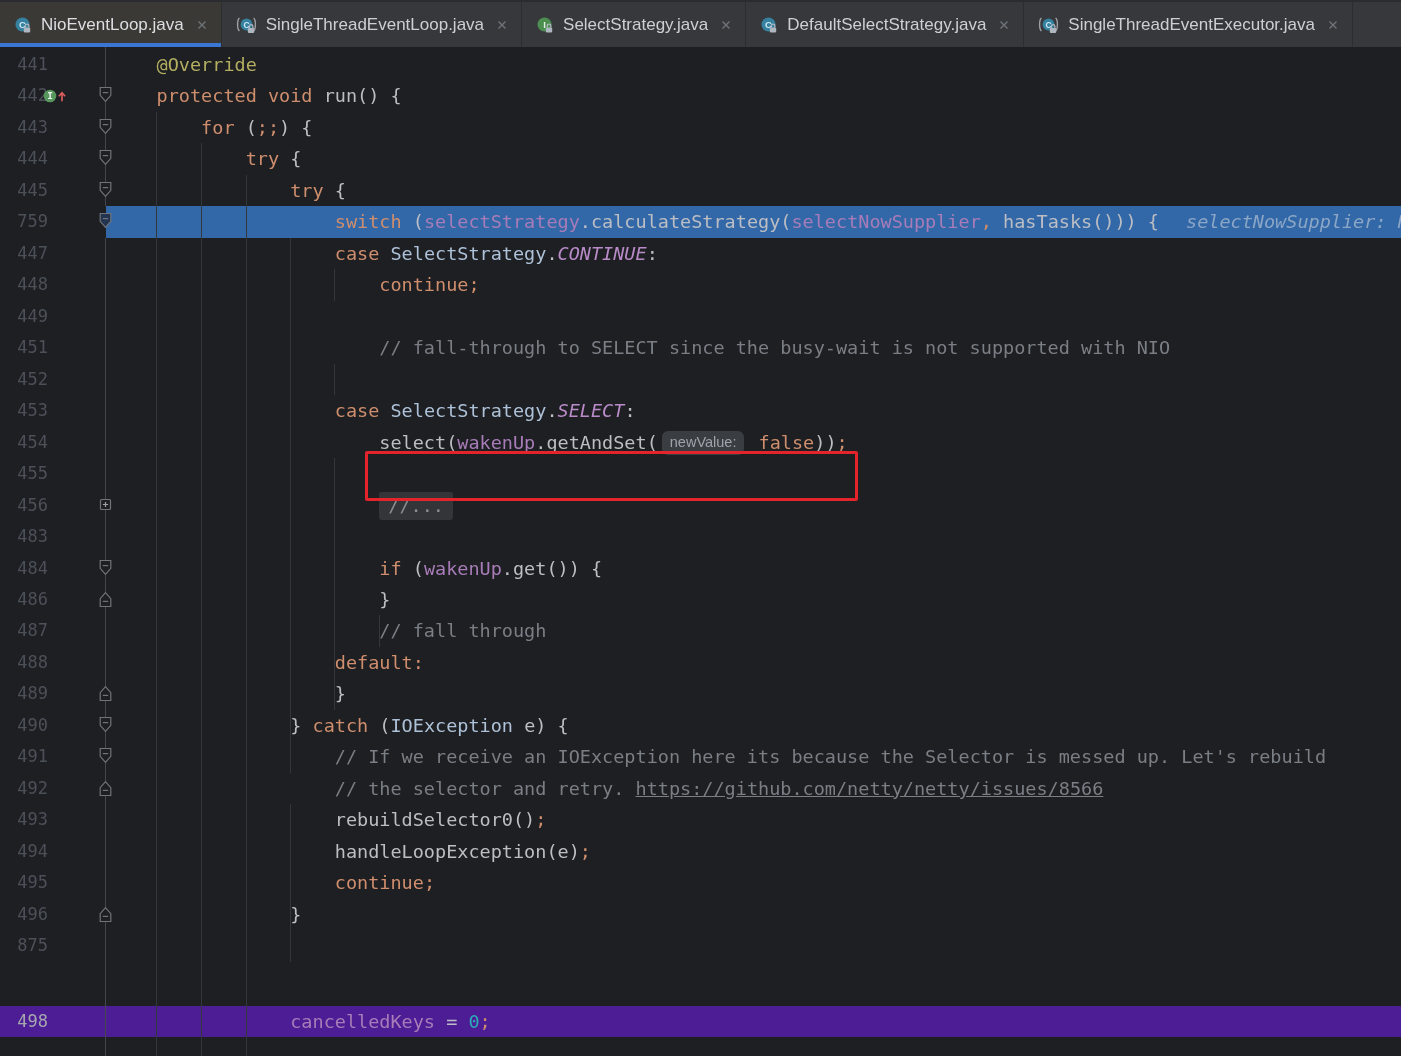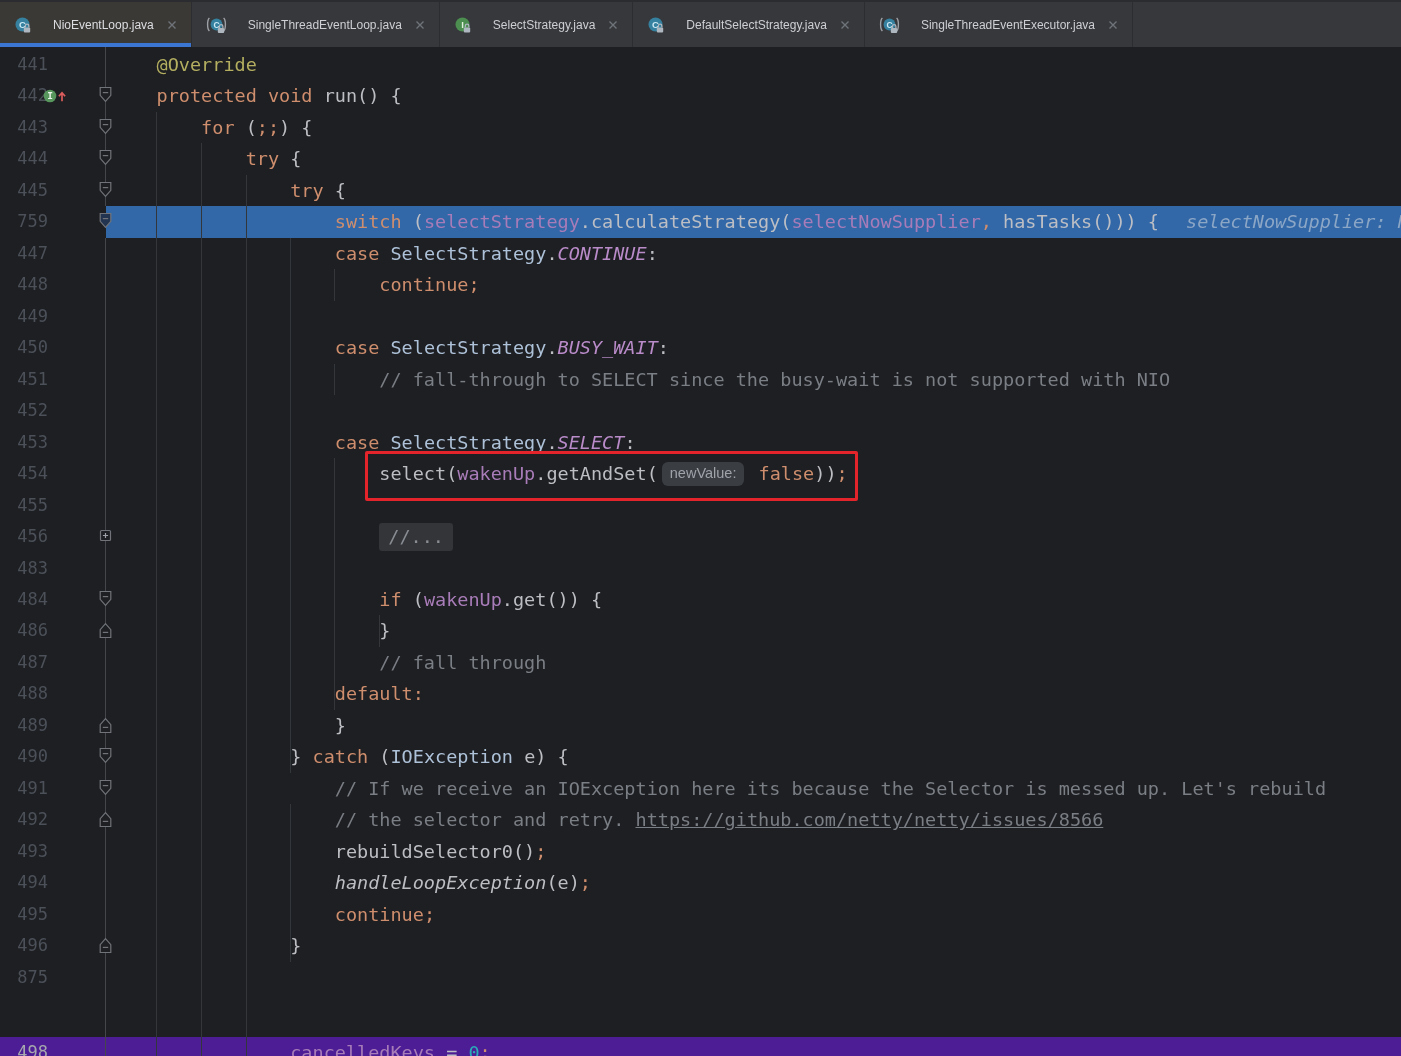--- a/index.html
+++ b/index.html
@@ -5,21 +5,21 @@
   html,body{margin:0;padding:0;background:#1E1F22;}
   #app{position:relative;width:1401px;height:1056px;overflow:hidden;background:#1E1F22;
        font-family:"Liberation Sans",sans-serif;}
   
   #tabbar{position:absolute;left:0;top:0;width:100%;height:47px;background:#36383B;
           display:flex;align-items:stretch;border-top:2px solid #2A2C2F;box-sizing:border-box;}
   .tab{display:flex;align-items:center;height:100%;padding:0 13px 0 14px;position:relative;
        background:#36383B;border-right:1px solid #2B2D30;cursor:default;flex:0 0 auto;}
   .tab.active{background:#3B3935;}
   .tab .underline{position:absolute;left:0;right:0;bottom:0;height:4px;background:#3A76D2;}
-  .tab-label{font-size:12px;color:#CDCFD4;margin:0 12px 0 21px;white-space:nowrap;}
+  .tab-label{font-size:17px;color:#CDCFD4;margin:0 12px 0 9px;white-space:nowrap;}
   .tab.active .tab-label{color:#DCDEE2;}
   .tab-close{display:flex;align-items:center;}
   
   #editor{position:absolute;left:0;top:47px;width:100%;height:1009px;background:#1E1F22;overflow:hidden;}
   #rows{position:absolute;left:0;top:2px;width:100%;}
   .row{position:relative;height:31.47px;width:1401px;}
   .row.sel{background:linear-gradient(to right,rgba(0,0,0,0) 0 106px,#3268A8 106px 100%);}
   .row.caret{background:#4c1d95;margin-top:44px;}
   .ln{position:absolute;left:8px;top:0;width:40px;text-align:right;
       font:17px/31.47px "DejaVu Sans Mono","Liberation Mono",monospace;color:#4B5059;}
@@ -33,21 +33,21 @@
   .t-d{color:#BCBEC4}
   .t-k{color:#CF8E6D}
   .t-s{color:#CF8E6D}
   .t-a{color:#B3AE60}
   .t-f{color:#A87CB8}
   .t-c{color:#B98BC9;font-style:italic}
   .t-cl{color:#ADC1D8}
   .t-m{color:#7A7E85}
   .t-l{color:#7A7E85;text-decoration:underline}
   .t-n{color:#2AACB8}
-  .t-im{color:#BCBEC4;font-style:italic}
+  .t-im{color:#BCBEC4;}
   .t-h{display:inline-block;font:14.5px/19px "Liberation Sans",sans-serif;background:#3A3D42;
        color:#9FA3AA;border-radius:6px;padding:2px 8px 3px;vertical-align:2px;margin:0 3px 0 4px;}
   .t-fc{background:#333539;color:#8A8E94;padding:3px 9px 4px;border-radius:3px;}
   .endhint{margin-left:27px;font-style:italic;color:#8CA6C6;}
   
   .vline{position:absolute;width:1px;z-index:3;pointer-events:none;}
   #redbox{position:absolute;border:3px solid #E3242B;border-radius:2px;z-index:10;pointer-events:none;}
 </style>
 </head>
 <body>
@@ -219,24 +219,20 @@
         </div>
         <div class="row">
           <span class="ln">448</span>
           <pre class="code"><span class="t-d">                        </span><span class="t-k">continue</span><span class="t-s">;</span></pre>
         </div>
         <div class="row">
           <span class="ln">449</span>
           <pre class="code"></pre>
         </div>
         <div class="row">
-          <span class="ln">450</span>
-          <pre class="code"><span class="t-d">                    </span><span class="t-k">case</span><span class="t-d"> </span><span class="t-cl">SelectStrategy</span><span class="t-d">.</span><span class="t-c">BUSY_WAIT</span><span class="t-d">:</span></pre>
-        </div>
-        <div class="row">
           <span class="ln">451</span>
           <pre class="code"><span class="t-d">                        </span><span class="t-m">// fall-through to SELECT since the busy-wait is not supported with NIO</span></pre>
         </div>
         <div class="row">
           <span class="ln">452</span>
           <pre class="code"></pre>
         </div>
         <div class="row">
           <span class="ln">453</span>
           <pre class="code"><span class="t-d">                    </span><span class="t-k">case</span><span class="t-d"> </span><span class="t-cl">SelectStrategy</span><span class="t-d">.</span><span class="t-c">SELECT</span><span class="t-d">:</span></pre>

